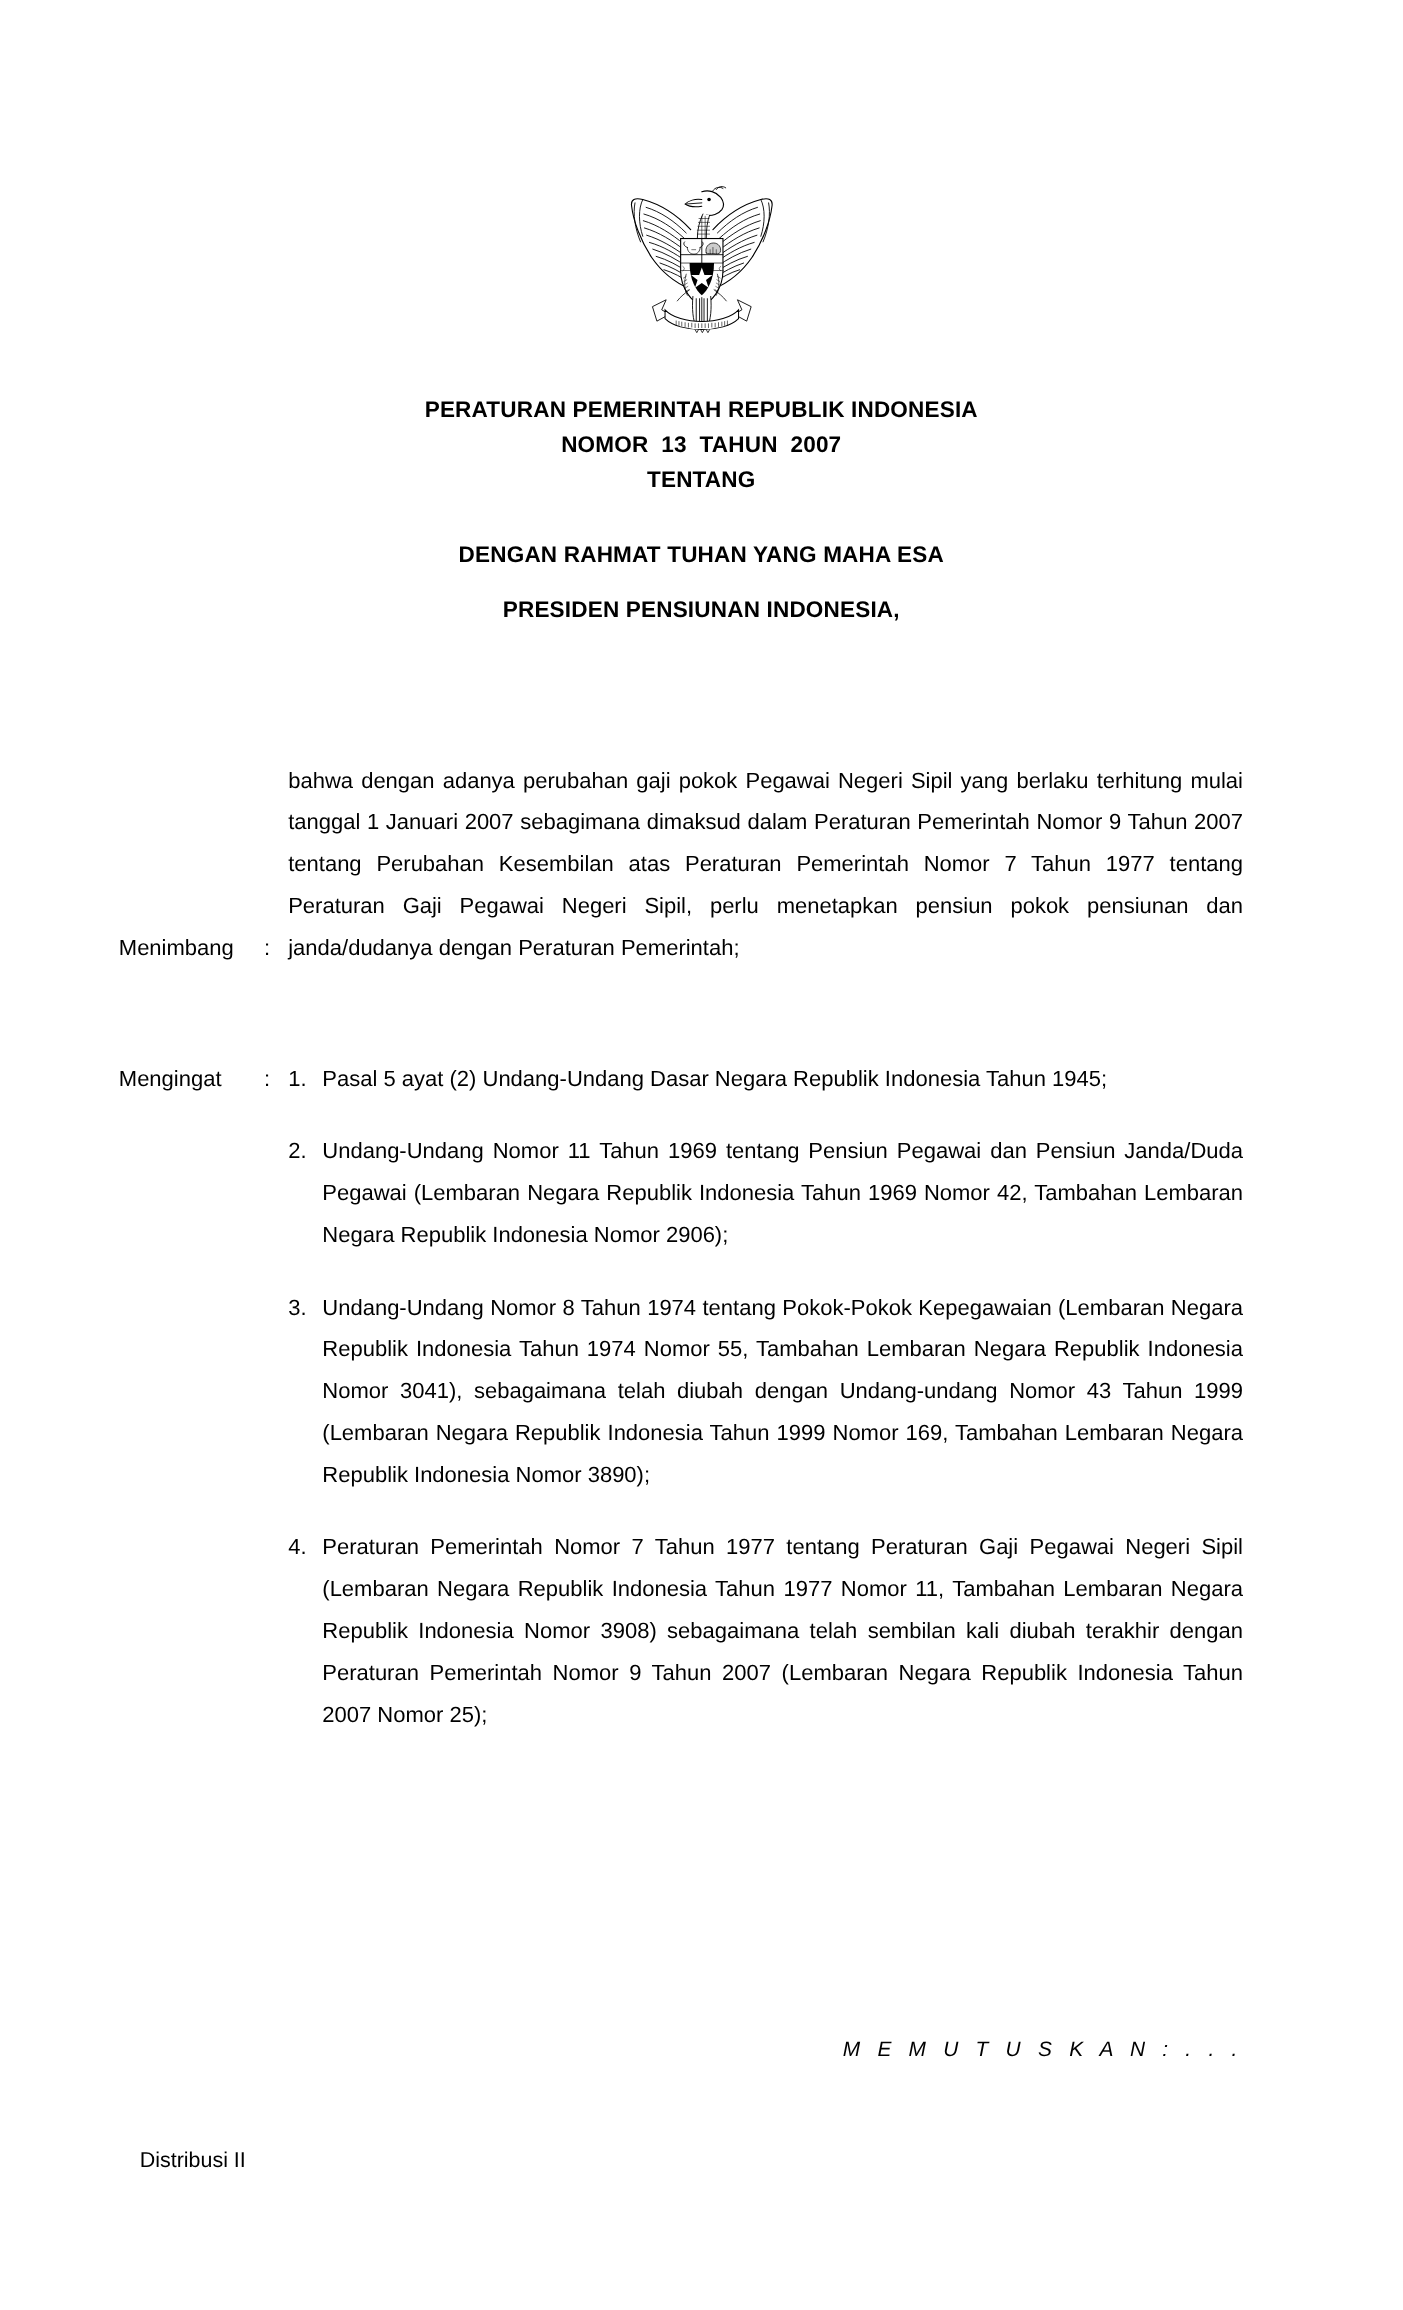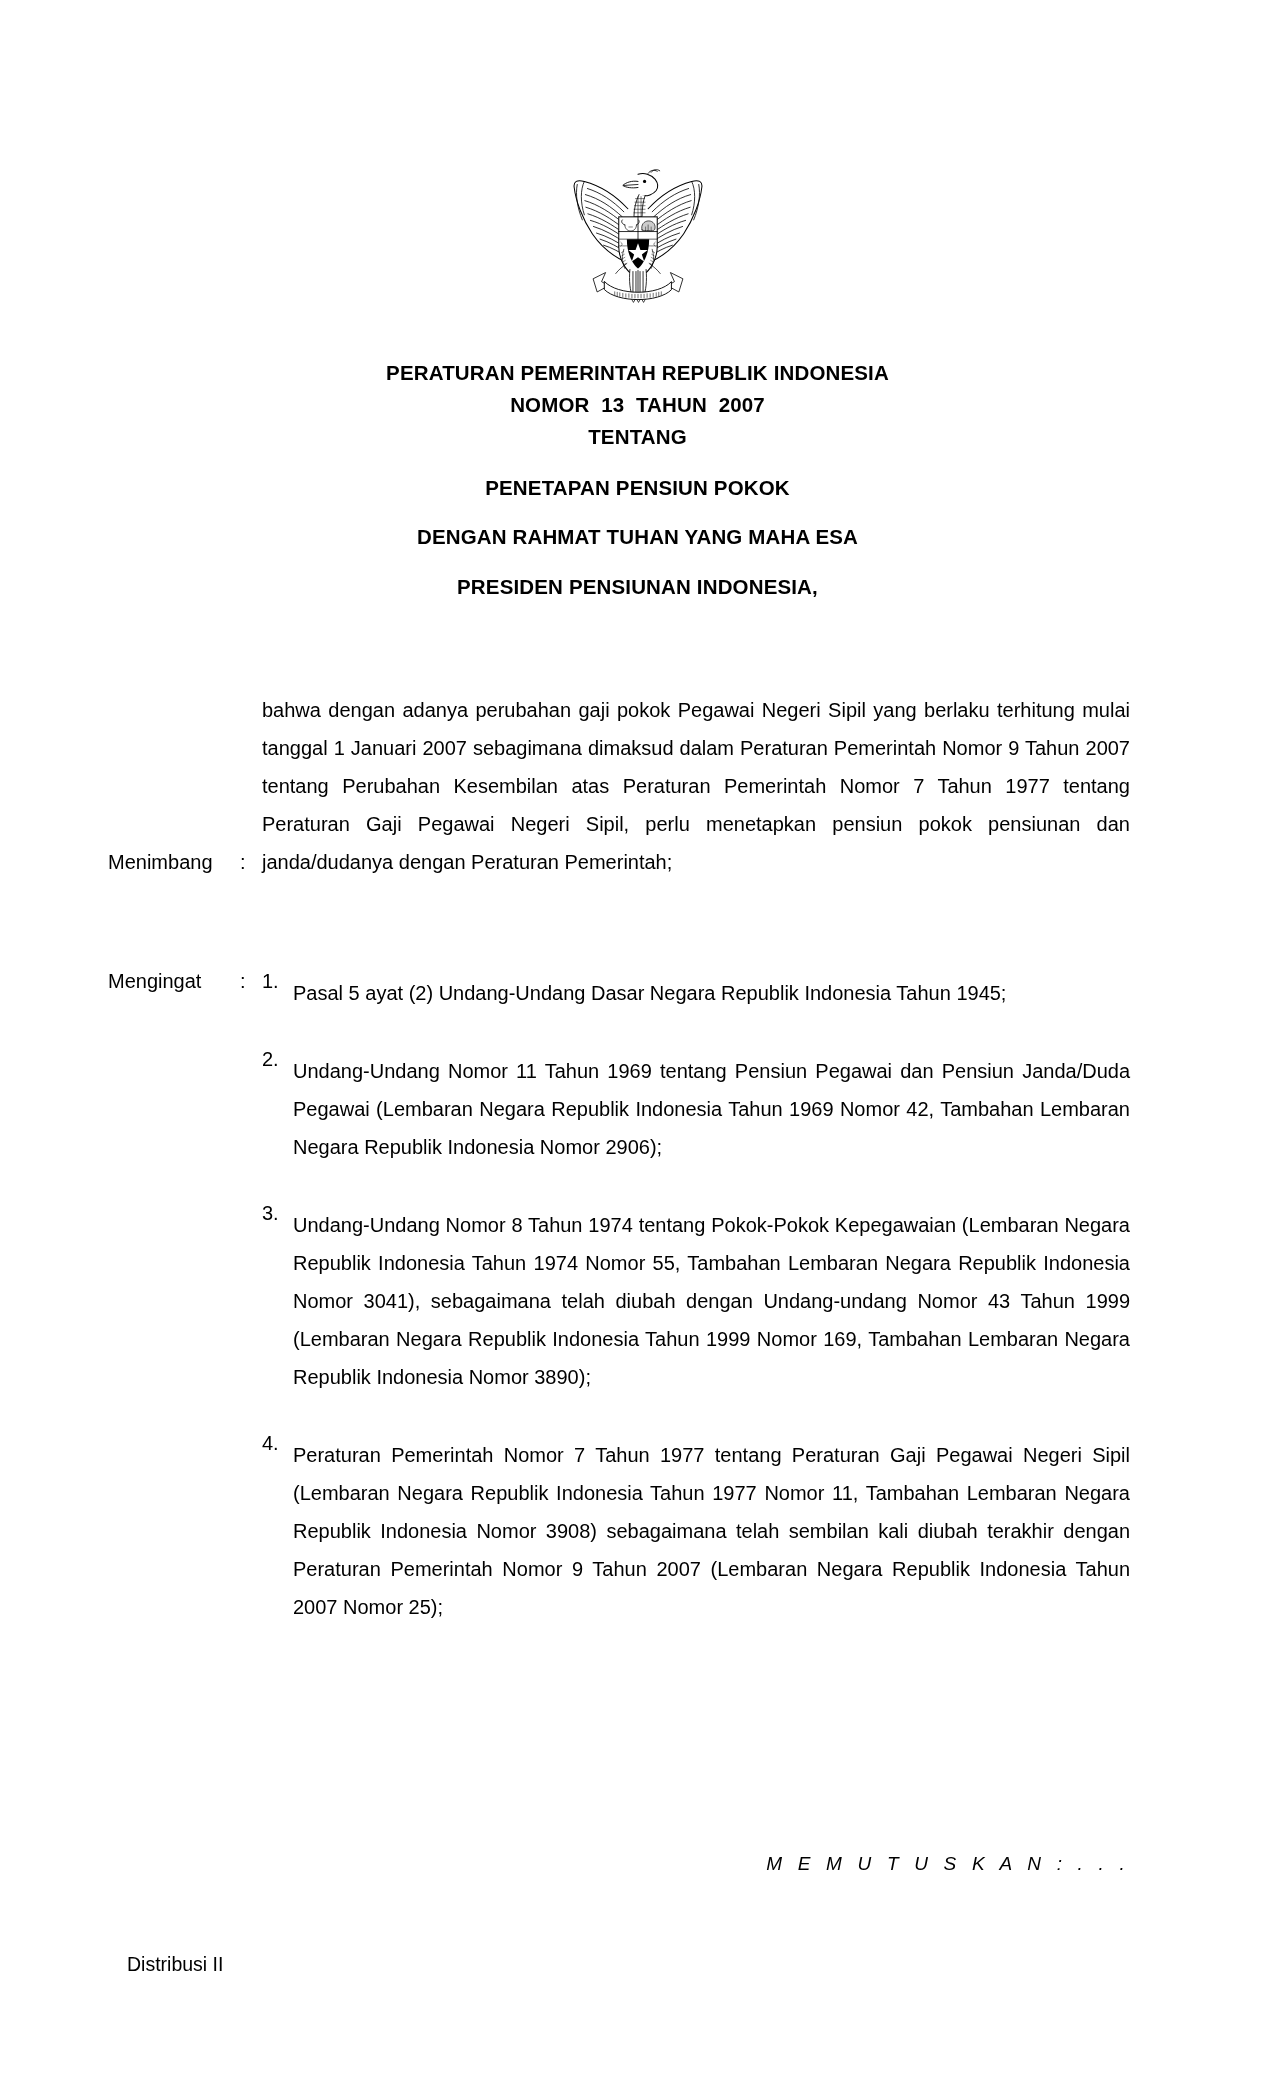--- a/index.html
+++ b/index.html
@@ -114,21 +114,20 @@
     width: 31px;
     font-size: 20px;
     line-height: 38px;
   }
   .li-text {
     flex: 1 1 auto;
     font-size: 20px;
     line-height: 38px;
     text-align: justify;
     text-justify: inter-word;
-    margin-top: 12px;
   }
   .li-text::after {
     content: "";
     display: inline-block;
     width: 100%;
   }
   .li-text.last-natural::after { content: none; display: none; }
 
   
   .memutuskan {
@@ -281,21 +280,20 @@
         </g>
       </g>
     </svg>
   </div>
 
   <div class="header">
     <div class="ln">PERATURAN PEMERINTAH REPUBLIK INDONESIA</div>
     <div class="ln">NOMOR  13  TAHUN  2007</div>
     <div class="ln">TENTANG</div>
     <div class="gap-sm"></div>
-    <div class="ln">PENETAPAN PENSIUN POKOK</div>
     <div class="gap-md"></div>
     <div class="ln">DENGAN RAHMAT TUHAN YANG MAHA ESA</div>
     <div class="gap-lg"></div>
     <div class="ln">PRESIDEN PENSIUNAN INDONESIA,</div>
   </div>
 
   <div class="clause clause-menimbang">
     <div class="clause-label">Menimbang</div>
     <div class="clause-colon">:</div>
     <div class="clause-body">

